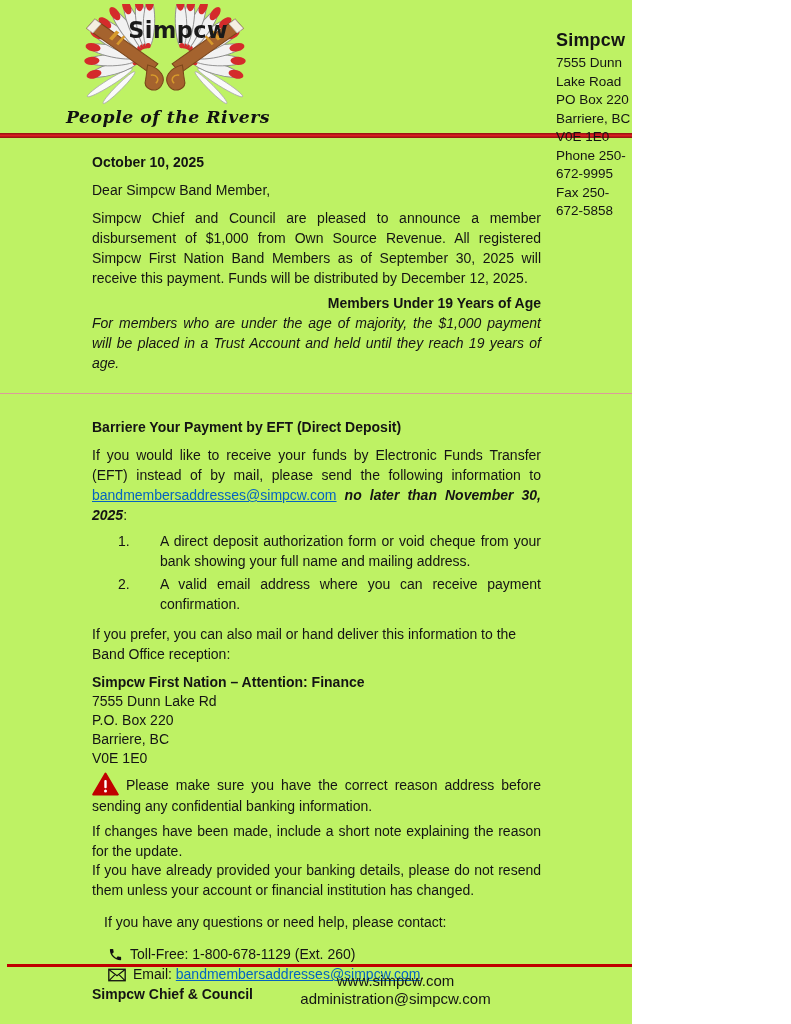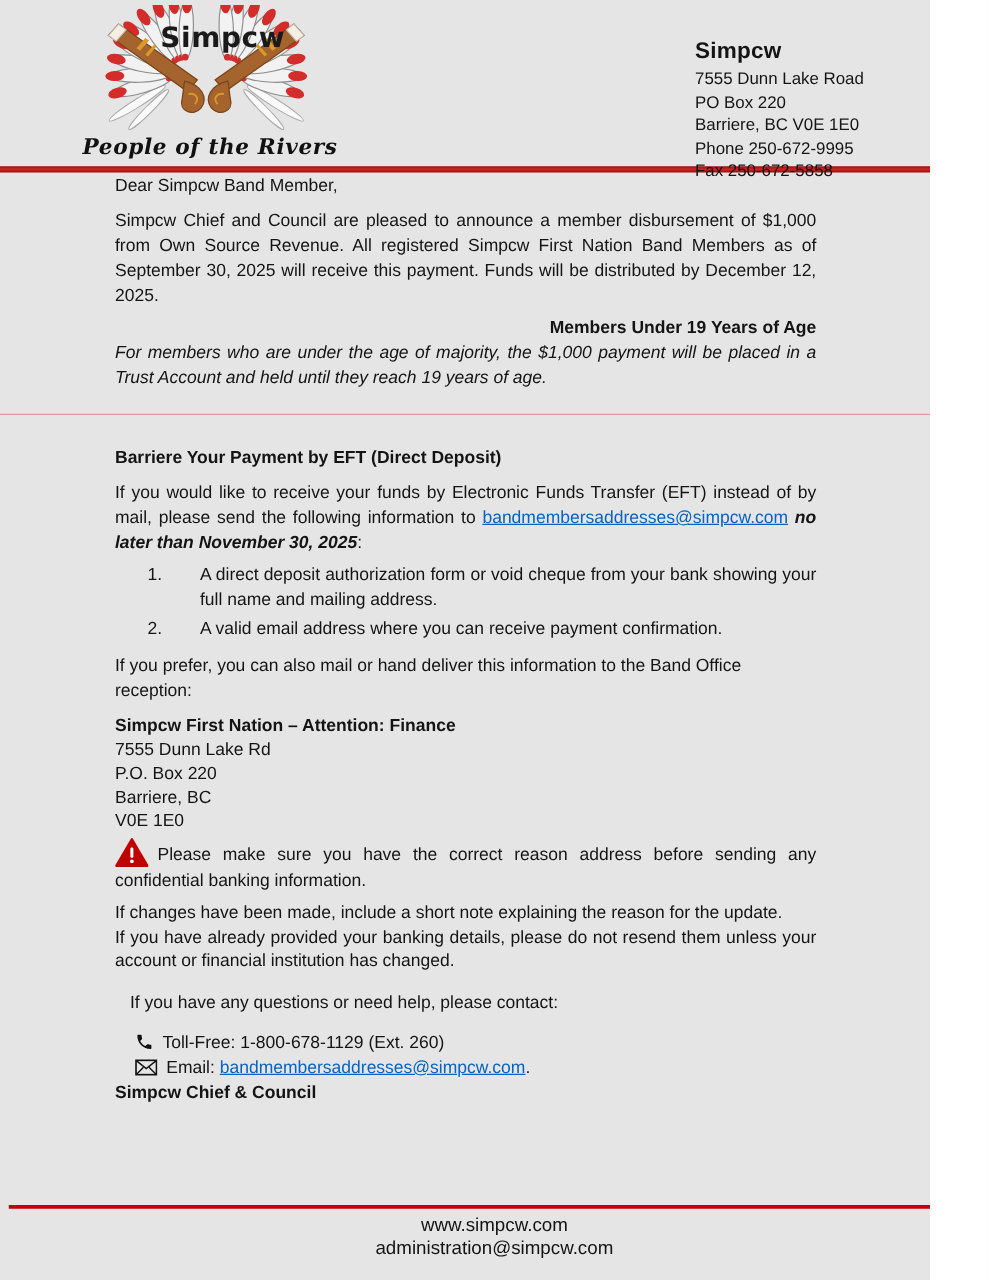--- a/index.html
+++ b/index.html
@@ -1,17 +1,17 @@
 <!DOCTYPE html>
 <html><head>
 <meta charset="utf-8">
 <style>
   html,body { margin:0; padding:0; background:#ffffff; }
   .page {
-    position:relative; width:744px; height:1024px; background:#e5e5e5;
+    position:relative; width:632px; height:1024px; background:#bef264;
     font-family:"Liberation Sans", sans-serif; color:#141414; overflow:hidden;
   }
   
   .header { position:relative; height:133px; }
   .logo-svg { position:absolute; left:58px; top:4px; }
   .letterhead { position:absolute; left:556px; top:30px; }
   .letterhead .org { font-size:18px; font-weight:bold; margin-bottom:3px; letter-spacing:.2px; }
   .letterhead .line { font-size:13.5px; line-height:18.5px; }
   .rule-red { height:5px; background:linear-gradient(to bottom,#8f1111 0%,#d92020 50%,#8f1111 100%); }
   .rule-light { height:1px; background:#DB9B9B; }
@@ -143,20 +143,21 @@
       <div class="line">PO Box 220</div>
       <div class="line">Barriere, BC V0E 1E0</div>
       <div class="line">Phone 250-672-9995</div>
       <div class="line">Fax 250-672-5858</div>
     </div>
   </div>
 
   <div class="rule-red"></div>
 
   <div class="content">
+    <div class="date">October 10, 2025</div>
     <div class="salutation">Dear Simpcw Band Member,</div>
     <p class="intro just">Simpcw Chief and Council are pleased to announce a member disbursement of $1,000 from Own Source Revenue. All registered Simpcw First Nation Band Members as of September 30, 2025 will receive this payment. Funds will be distributed by December 12, 2025.</p>
     <div class="h-sec">Members Under 19 Years of Age</div>
     <p class="under19-body just">For members who are under the age of majority, the $1,000 payment will be placed in a Trust Account and held until they reach 19 years of age.</p>
   </div>
 
   <div class="rule-light"></div>
 
   <div class="content content2">
 

